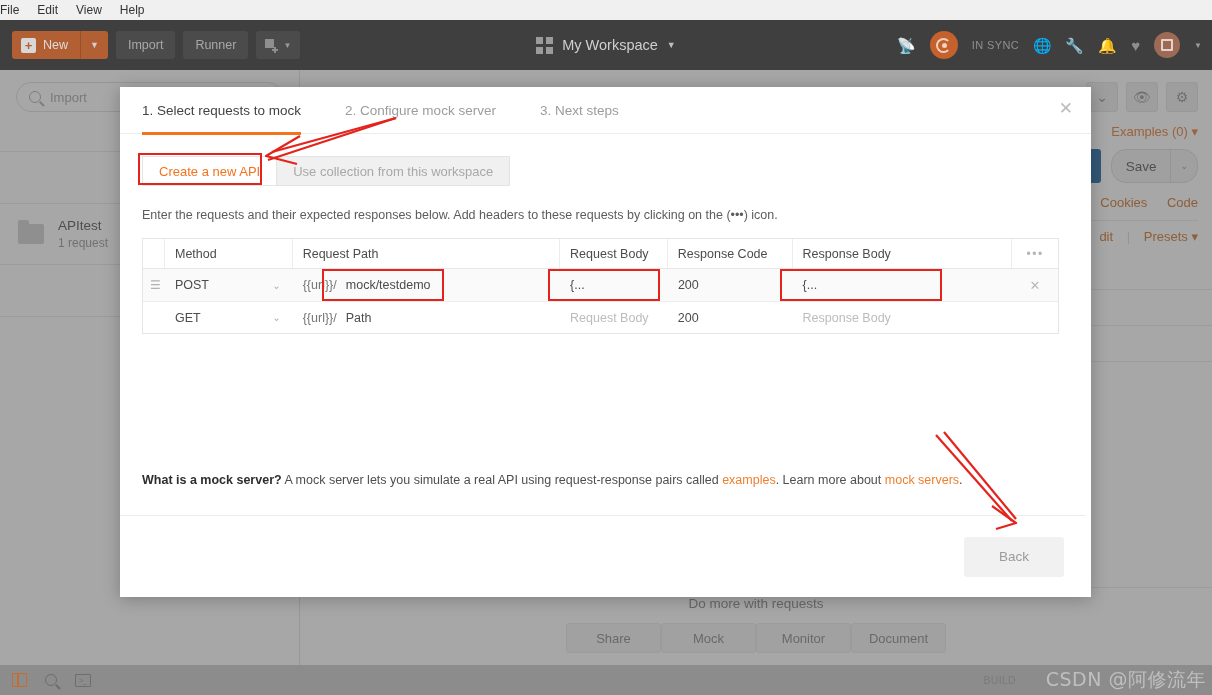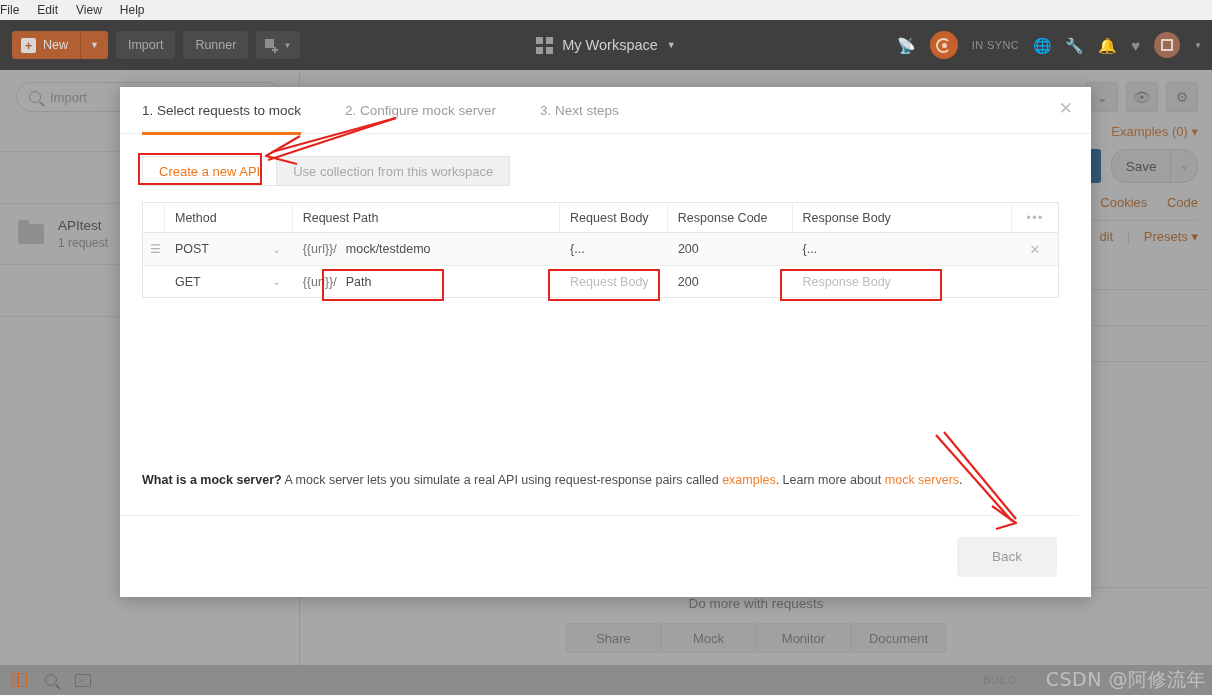--- a/index.html
+++ b/index.html
@@ -254,21 +254,21 @@
   .dots { color: #b6b6b6; letter-spacing: 1.5px; font-size: 12px; }
   .rowx { color: #b9b9b9; font-size: 13px; }
 
   .mockinfo {
     position: absolute; left: 22px; top: 386px; font-size: 12.5px; color: #4e4e4e;
   }
   .mockinfo b { color: #2e2e2e; }
   .mockinfo a { color: #ef7f2c; text-decoration: none; }
 
   .modal-foot {
-    position: absolute; left: 0; right: 12px; bottom: 0; height: 82px;
+    position: absolute; left: 0; right: 5px; bottom: 0; height: 82px;
     border-top: 1px solid #ececec; display: flex; align-items: center;
     justify-content: flex-end; gap: 8px; padding-right: 22px;
   }
   .btn-back {
     width: 100px; height: 40px; background: #f1f1f1; color: #9a9a9a;
     border: none; border-radius: 3px; font-size: 13.5px;
     font-family: "Liberation Sans", sans-serif;
   }
   .btn-next {
     width: 120px; height: 40px; background: #f2741e; color: #fff;
@@ -416,20 +416,21 @@
       <span class="step">3. Next steps</span>
       <span class="modal-x">✕</span>
     </div>
 
     <div class="modal-body">
       <div class="toggle-row">
         <div class="tg on">Create a new API</div>
         <div class="tg off">Use collection from this workspace</div>
       </div>
 
+      <div class="help-text">Enter the requests and their expected responses below. Add headers to these requests by clicking on the (•••) icon.</div>
 
       <div class="tbl">
         <div class="tbl-head">
           <div class="th c-drag"></div>
           <div class="th c-method">Method</div>
           <div class="th c-path">Request Path</div>
           <div class="th c-rbody">Request Body</div>
           <div class="th c-rcode">Response Code</div>
           <div class="th c-rsbody">Response Body</div>
           <div class="th c-dots" style="border-right:none;justify-content:center;padding-left:0">

